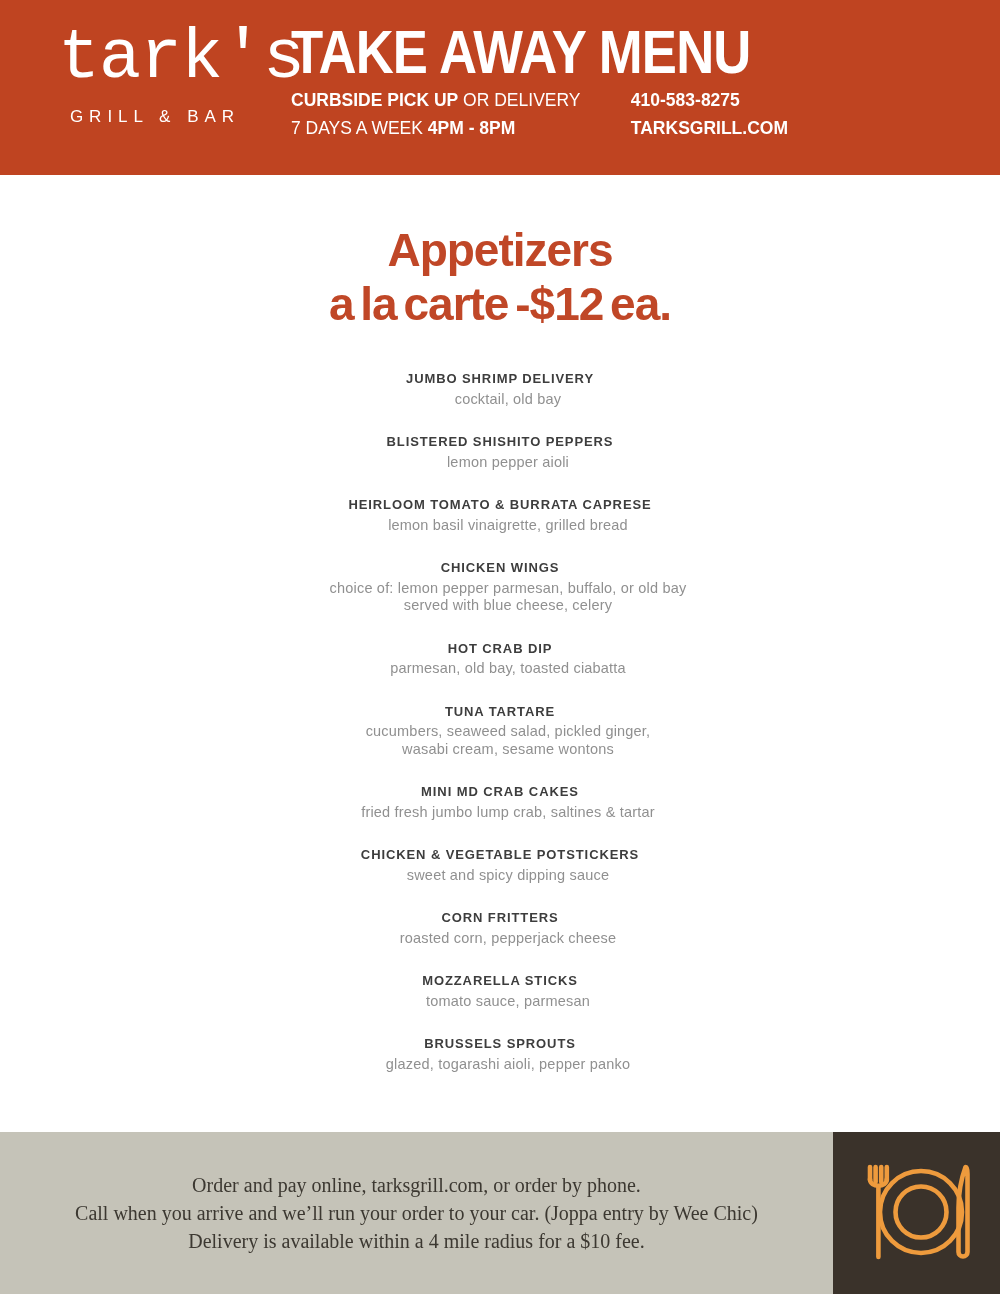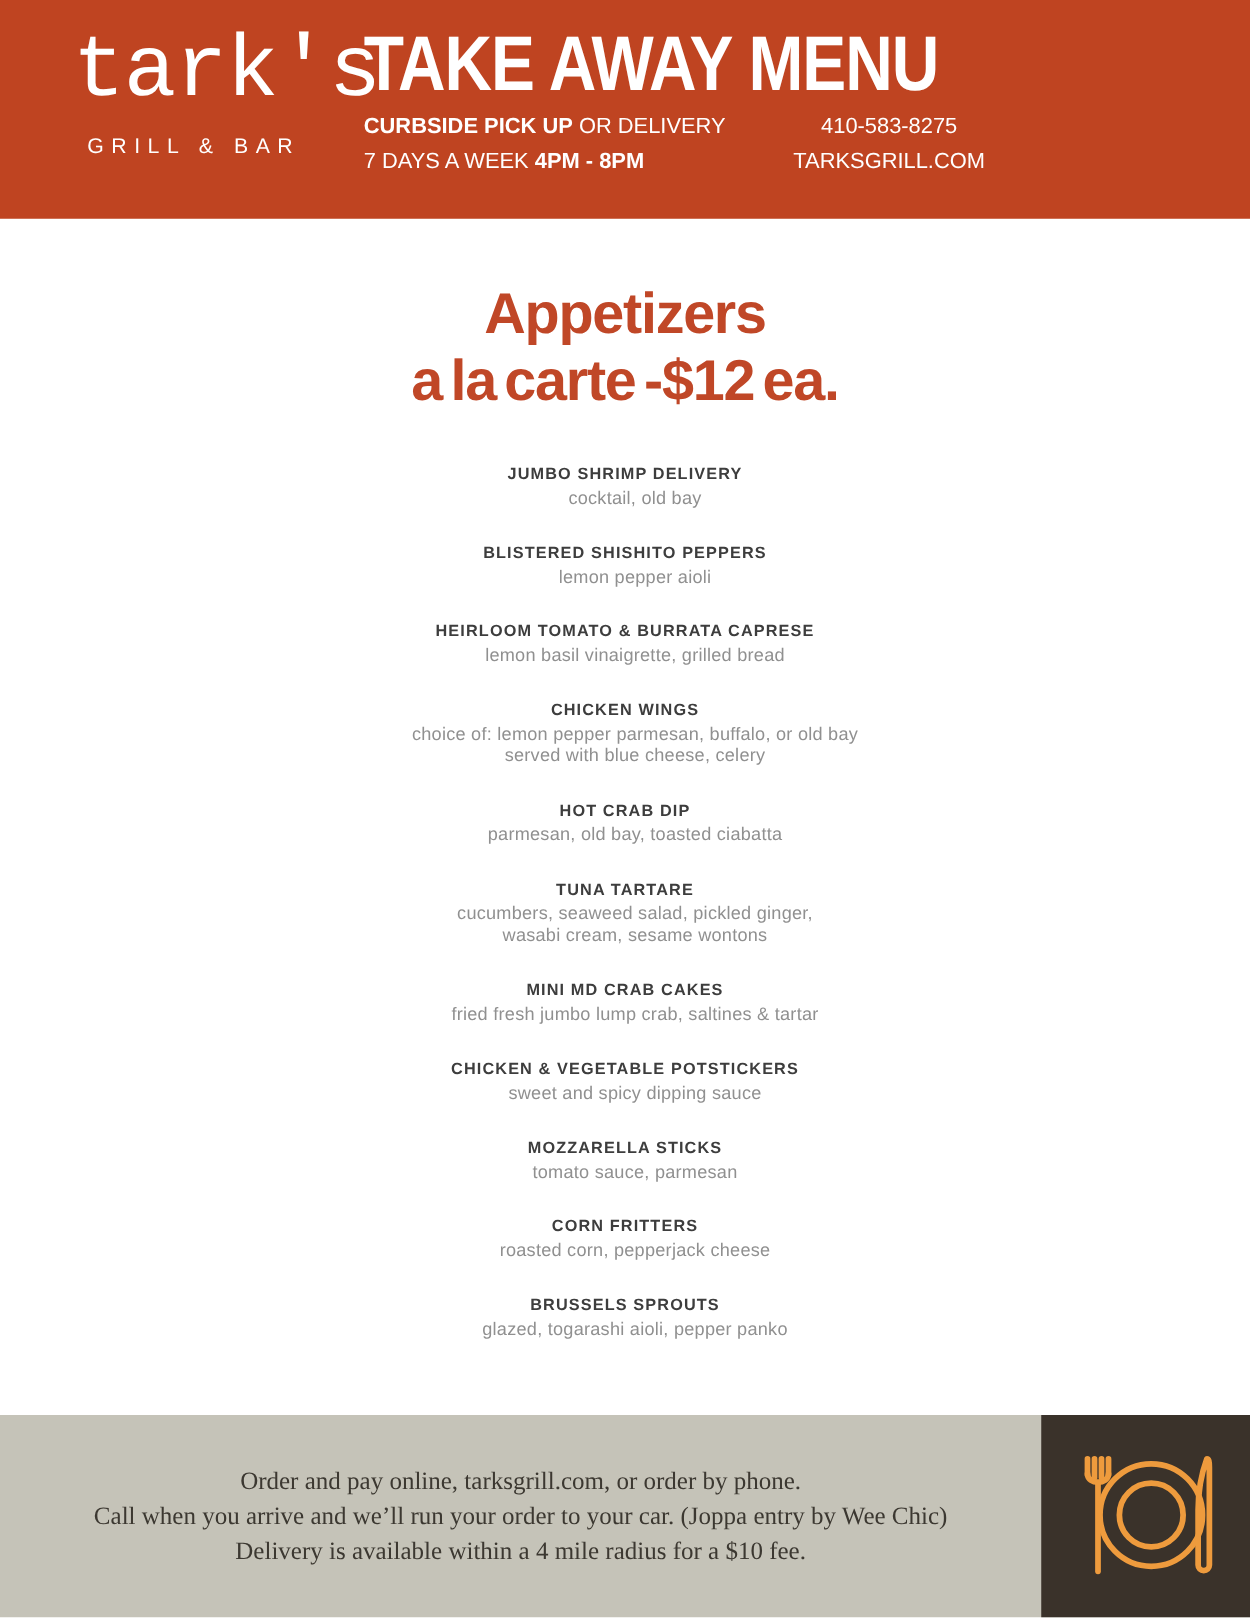--- a/index.html
+++ b/index.html
@@ -36,21 +36,21 @@
     position:absolute;left:291px;top:21px;font-size:62px;font-weight:bold;
     line-height:1;letter-spacing:-1px;transform:scaleX(.85);
     transform-origin:left top;white-space:nowrap;
   }
   .info{
     position:absolute;left:291px;top:86px;width:497px;
     display:flex;justify-content:space-between;
     font-size:17.5px;line-height:28px;gap:24px;
   }
   .info b{font-weight:bold;}
-  .info .right{text-align:center;font-weight:normal;}
+  .info .right{text-align:left;font-weight:bold;}
   
   .heading{
     margin-top:48px;text-align:center;color:var(--heading);
     font-size:46px;font-weight:bold;line-height:54px;
     letter-spacing:-1px;word-spacing:-5px;
   }
   .items{margin-top:40px;text-align:center;}
   .item{margin-bottom:26px;}
   .item-name{
     font-size:13px;font-weight:bold;letter-spacing:.9px;
@@ -131,26 +131,26 @@
       </div>
       <div class="item">
         <div class="item-name">MINI MD CRAB CAKES</div>
         <div class="item-desc">fried fresh jumbo lump crab, saltines &amp; tartar</div>
       </div>
       <div class="item">
         <div class="item-name">CHICKEN &amp; VEGETABLE POTSTICKERS</div>
         <div class="item-desc">sweet and spicy dipping sauce</div>
       </div>
       <div class="item">
+        <div class="item-name">CORN FRITTERS</div>
+        <div class="item-desc">roasted corn, pepperjack cheese</div>
+      </div>
+      <div class="item">
         <div class="item-name">MOZZARELLA STICKS</div>
         <div class="item-desc">tomato sauce, parmesan</div>
-      </div>
-      <div class="item">
-        <div class="item-name">CORN FRITTERS</div>
-        <div class="item-desc">roasted corn, pepperjack cheese</div>
       </div>
       <div class="item">
         <div class="item-name">BRUSSELS SPROUTS</div>
         <div class="item-desc">glazed, togarashi aioli, pepper panko</div>
       </div>
     </div>
 </div>
 
 <div class="footer">
   <div class="footer-text">

